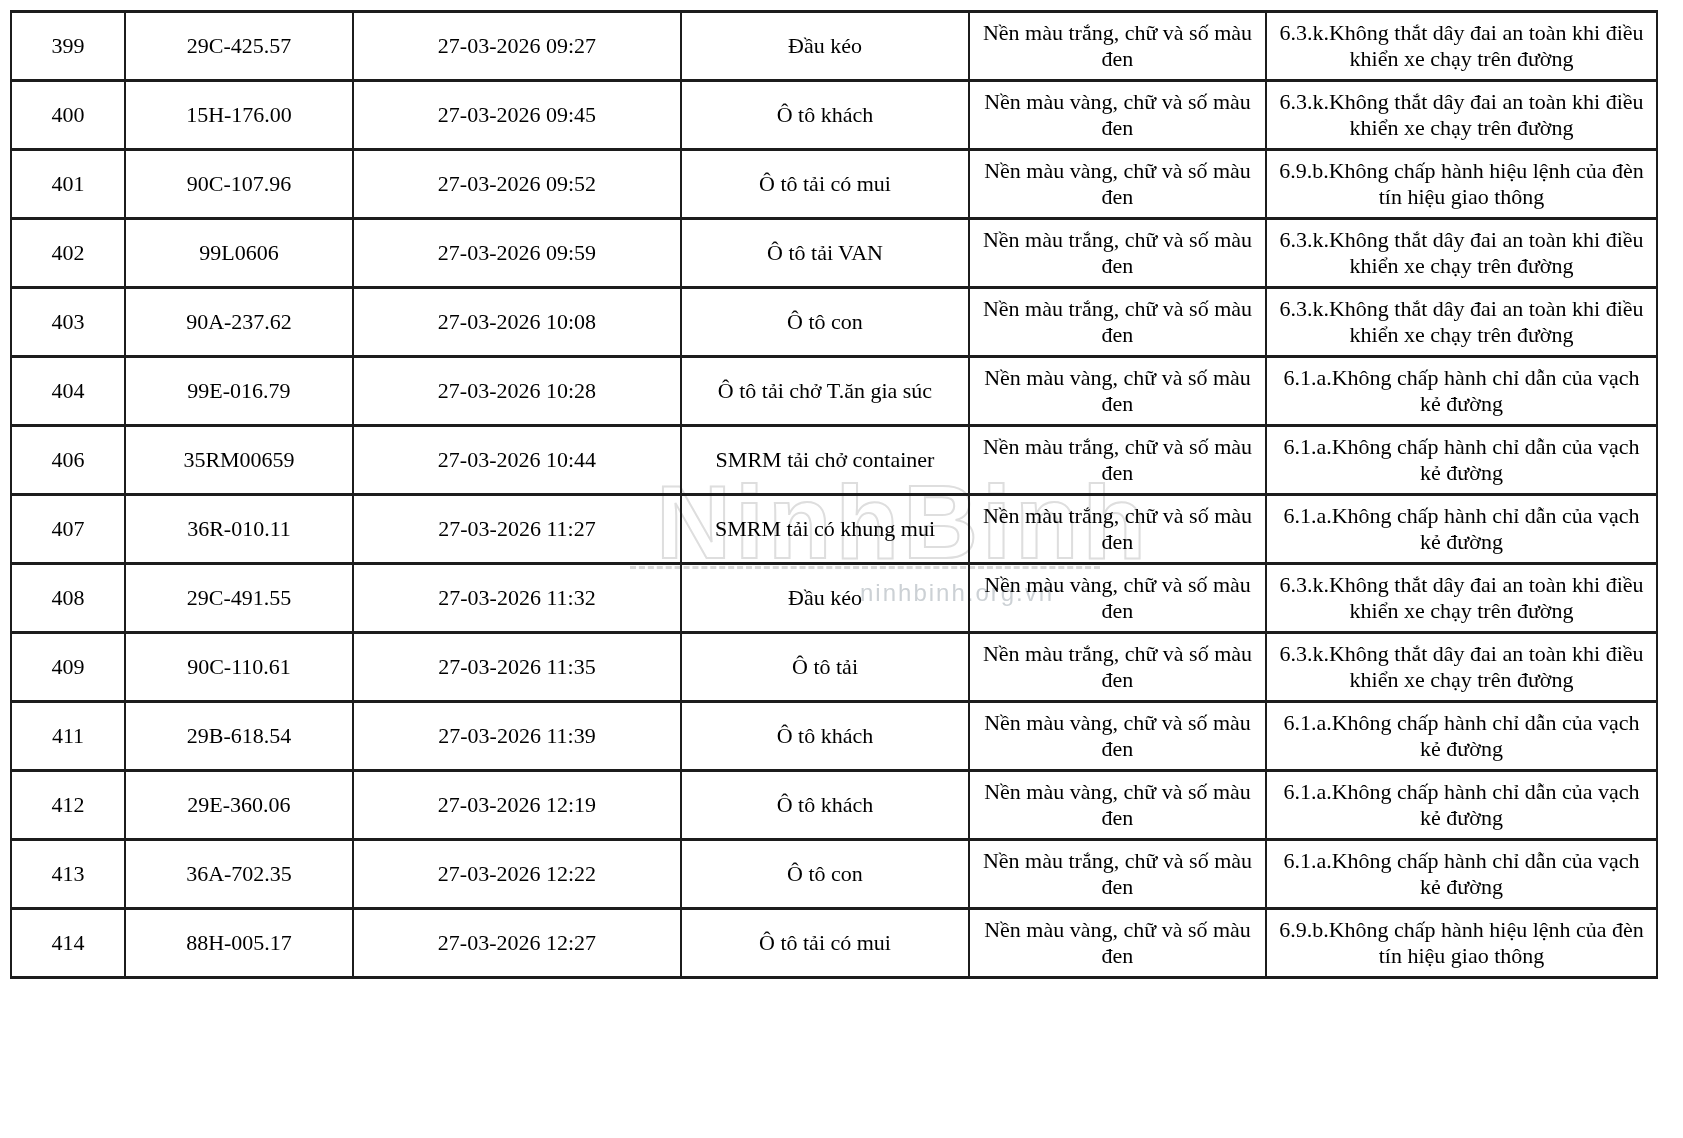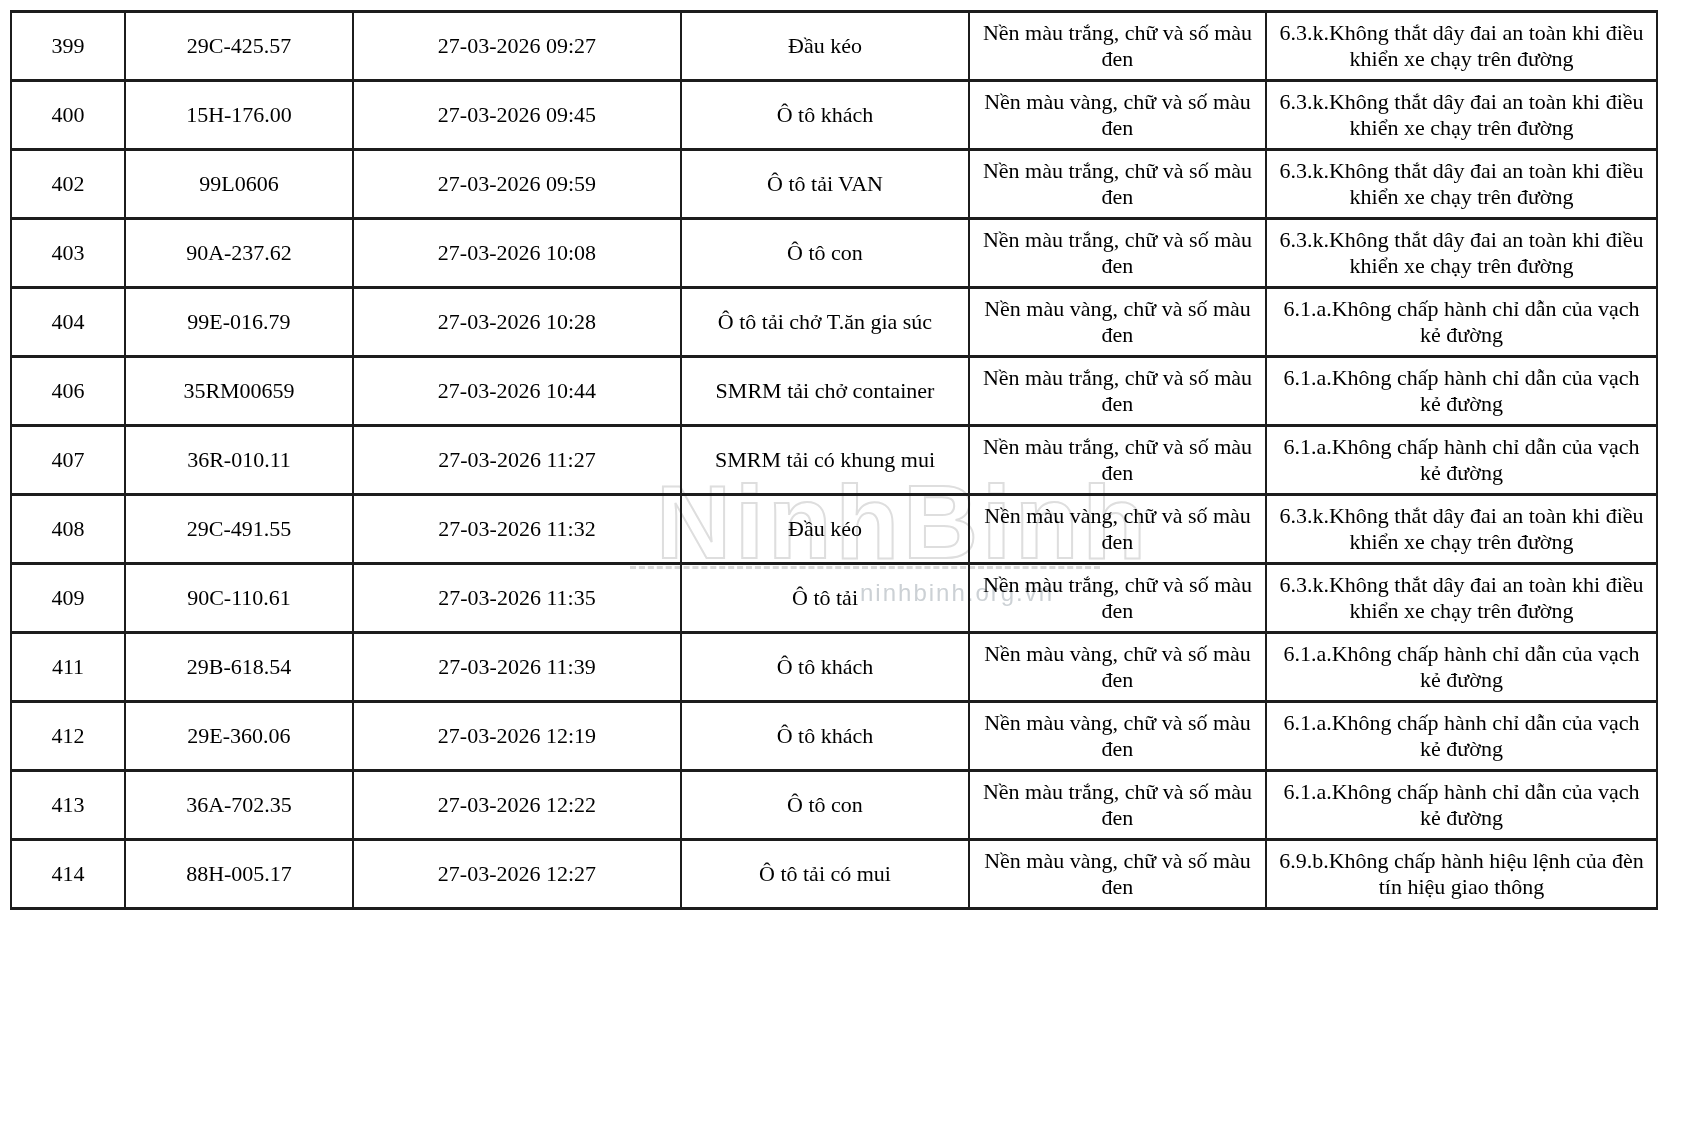--- a/index.html
+++ b/index.html
@@ -111,20 +111,28 @@
     </tr>
         <tr>
       <td class="c-index">400</td>
       <td class="c-plate">15H-176.00</td>
       <td class="c-time">27-03-2026 09:45</td>
       <td class="c-vehicle">Ô tô khách</td>
       <td class="c-color">Nền màu vàng, chữ và số màu đen</td>
       <td class="c-violation">6.3.k.Không thắt dây đai an toàn khi điều khiển xe chạy trên đường</td>
     </tr>
         <tr>
+      <td class="c-index">401</td>
+      <td class="c-plate">90C-107.96</td>
+      <td class="c-time">27-03-2026 09:52</td>
+      <td class="c-vehicle">Ô tô tải có mui</td>
+      <td class="c-color">Nền màu vàng, chữ và số màu đen</td>
+      <td class="c-violation">6.9.b.Không chấp hành hiệu lệnh của đèn tín hiệu giao thông</td>
+    </tr>
+        <tr>
       <td class="c-index">402</td>
       <td class="c-plate">99L0606</td>
       <td class="c-time">27-03-2026 09:59</td>
       <td class="c-vehicle">Ô tô tải VAN</td>
       <td class="c-color">Nền màu trắng, chữ và số màu đen</td>
       <td class="c-violation">6.3.k.Không thắt dây đai an toàn khi điều khiển xe chạy trên đường</td>
     </tr>
         <tr>
       <td class="c-index">403</td>
       <td class="c-plate">90A-237.62</td>

